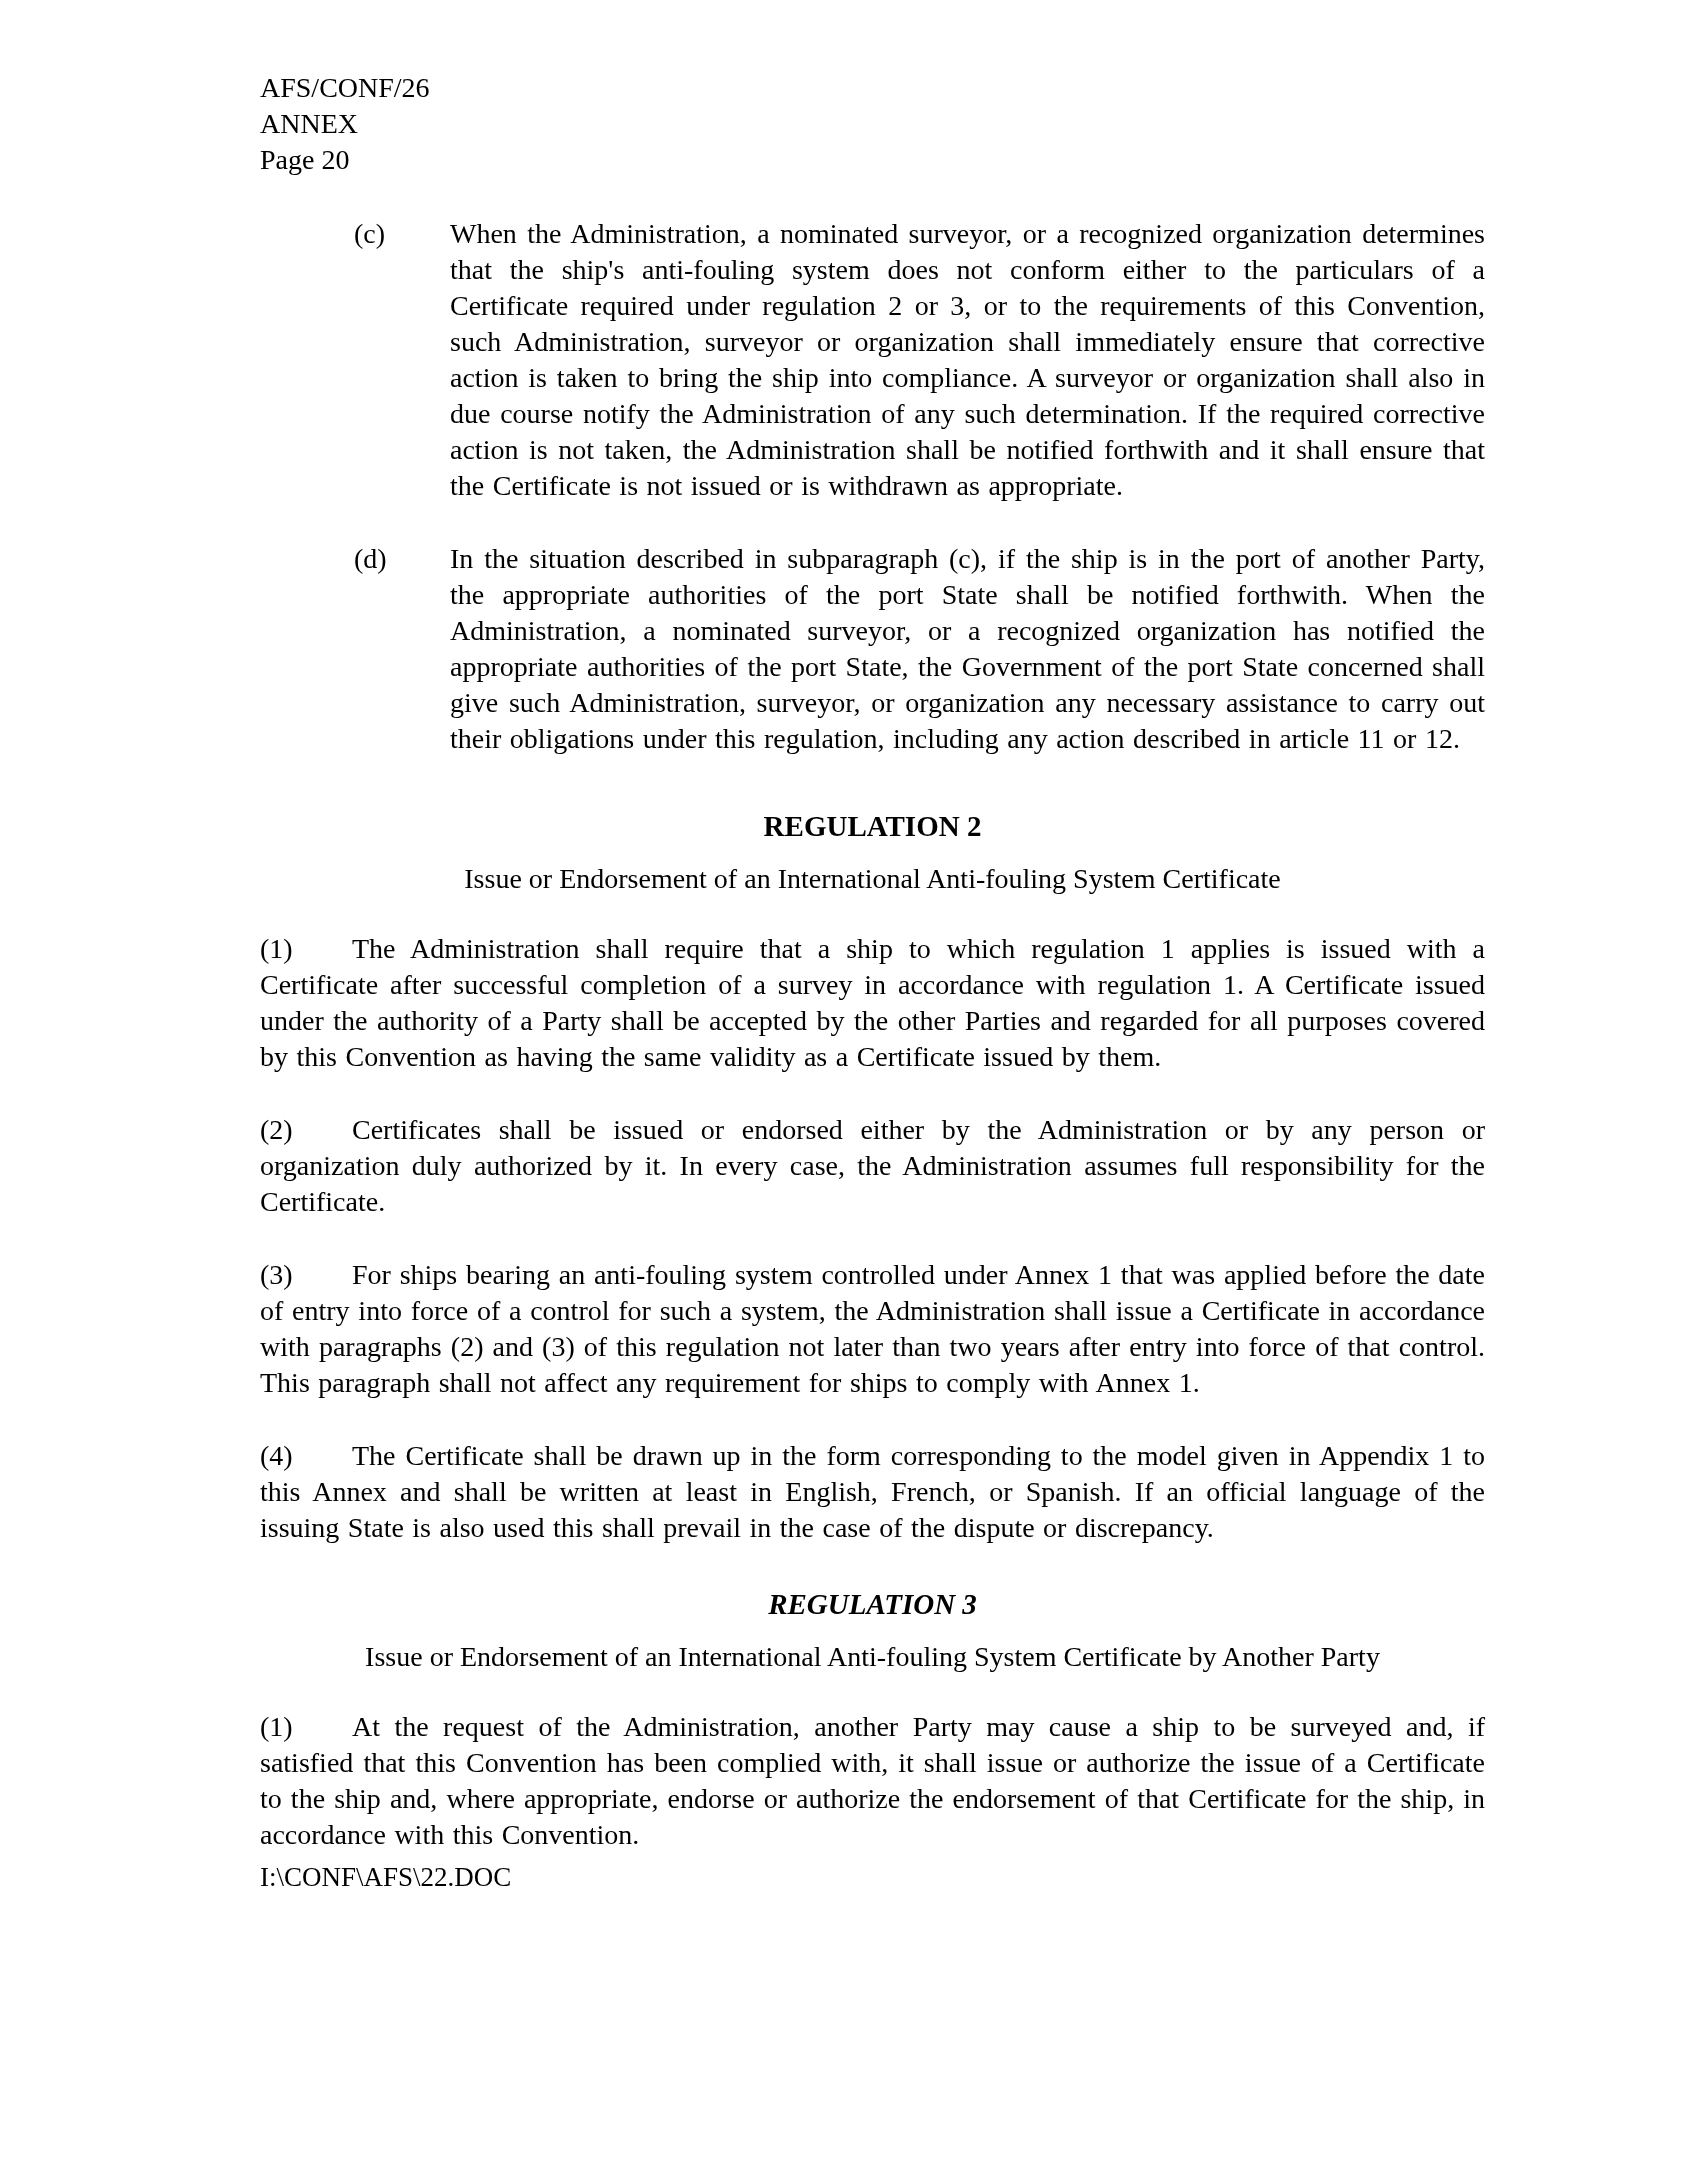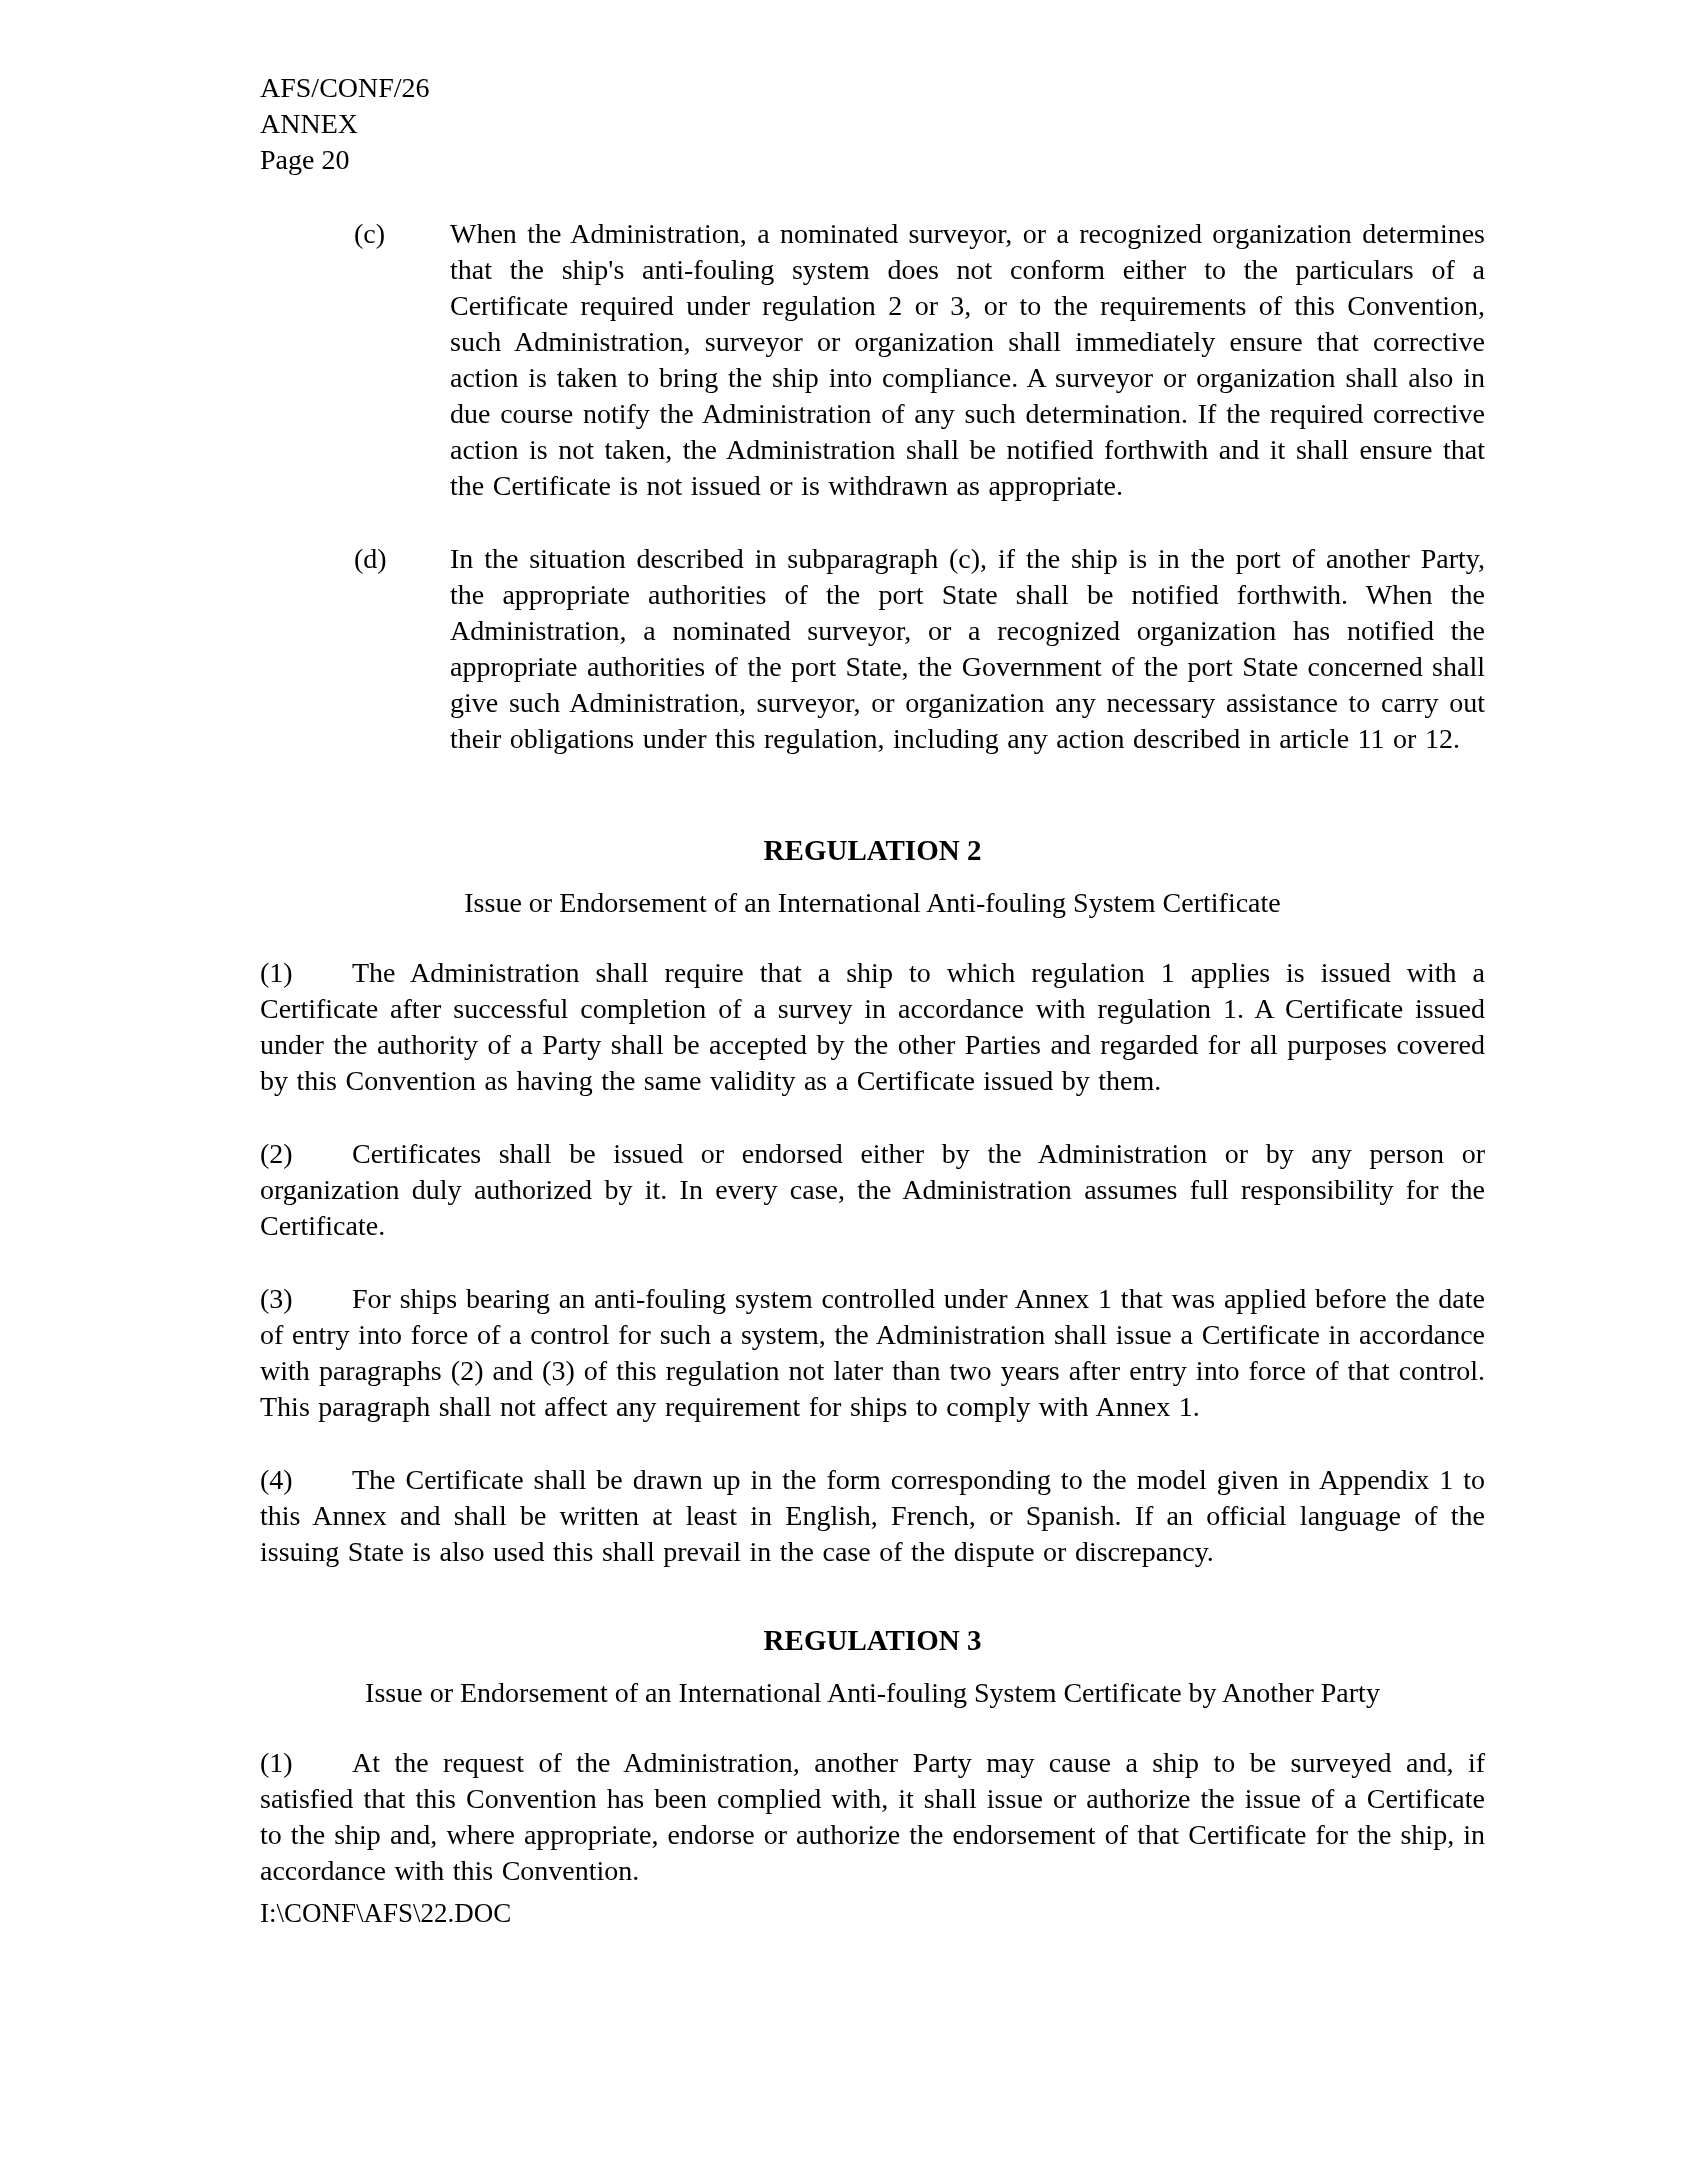--- a/index.html
+++ b/index.html
@@ -46,25 +46,25 @@
     text-indent: 0;
   }
 
   
   .numpara .pnum {
     display: inline-block;
     width: 92px;
   }  
   .m-c        { margin-top: 38px;  }
   .m-d        { margin-top: 37px;  }
-  .m-reg2     { margin-top: 75px;  }
+  .m-reg2     { margin-top: 51px;  }
   .m-sub      { margin-top: 17px;  }
   .m-firstpar { margin-top: 34px;  }
   .m-par      { margin-top: 37px;  }
-  .m-reg3     { margin-top: 52px;  }
+  .m-reg3     { margin-top: 40px; font-style: italic;  }
 
   .reg-heading {
     text-align: center;
     font-weight: bold;
     font-size: 29px;
     word-spacing: normal;
   }
   .reg-subtitle {
     text-align: center;
     word-spacing: normal;

